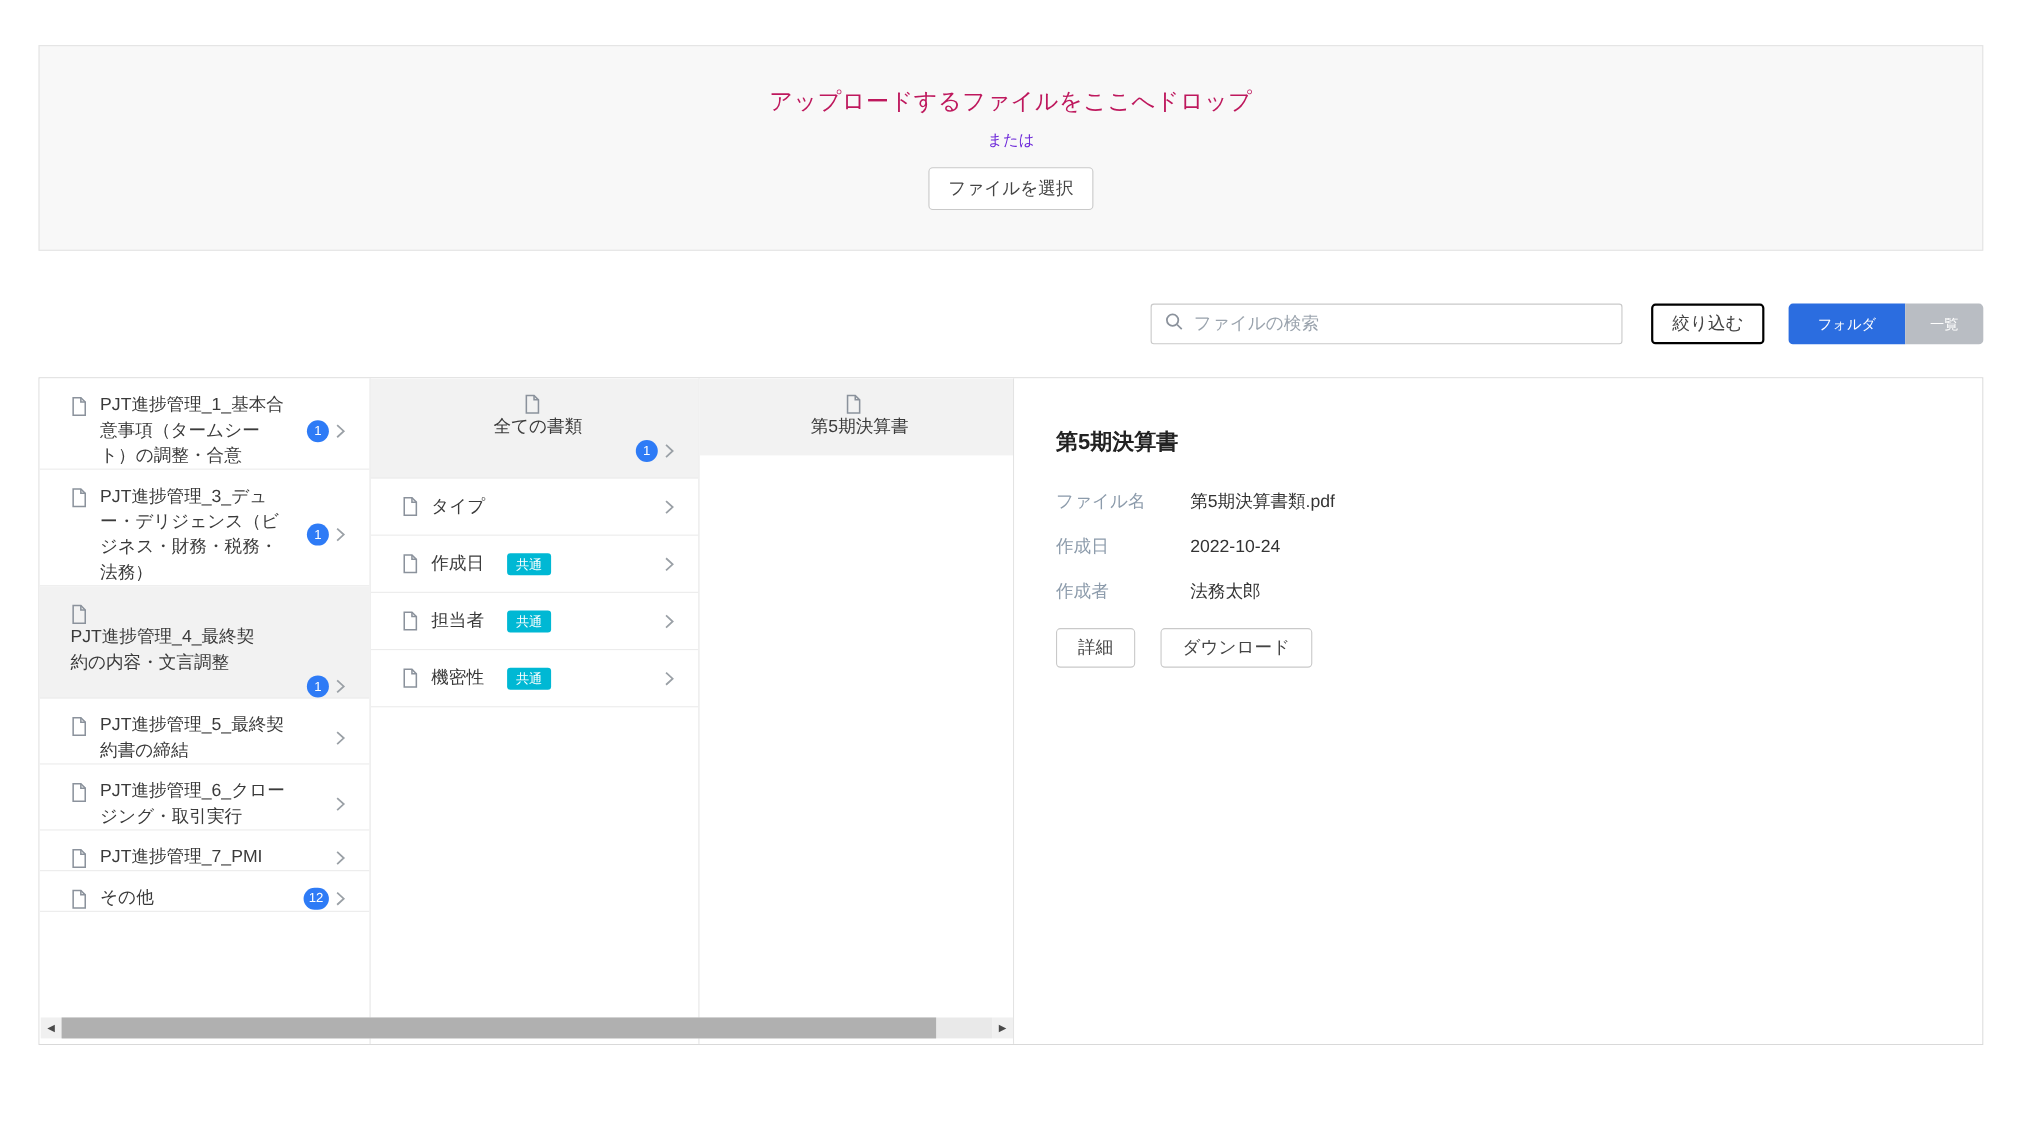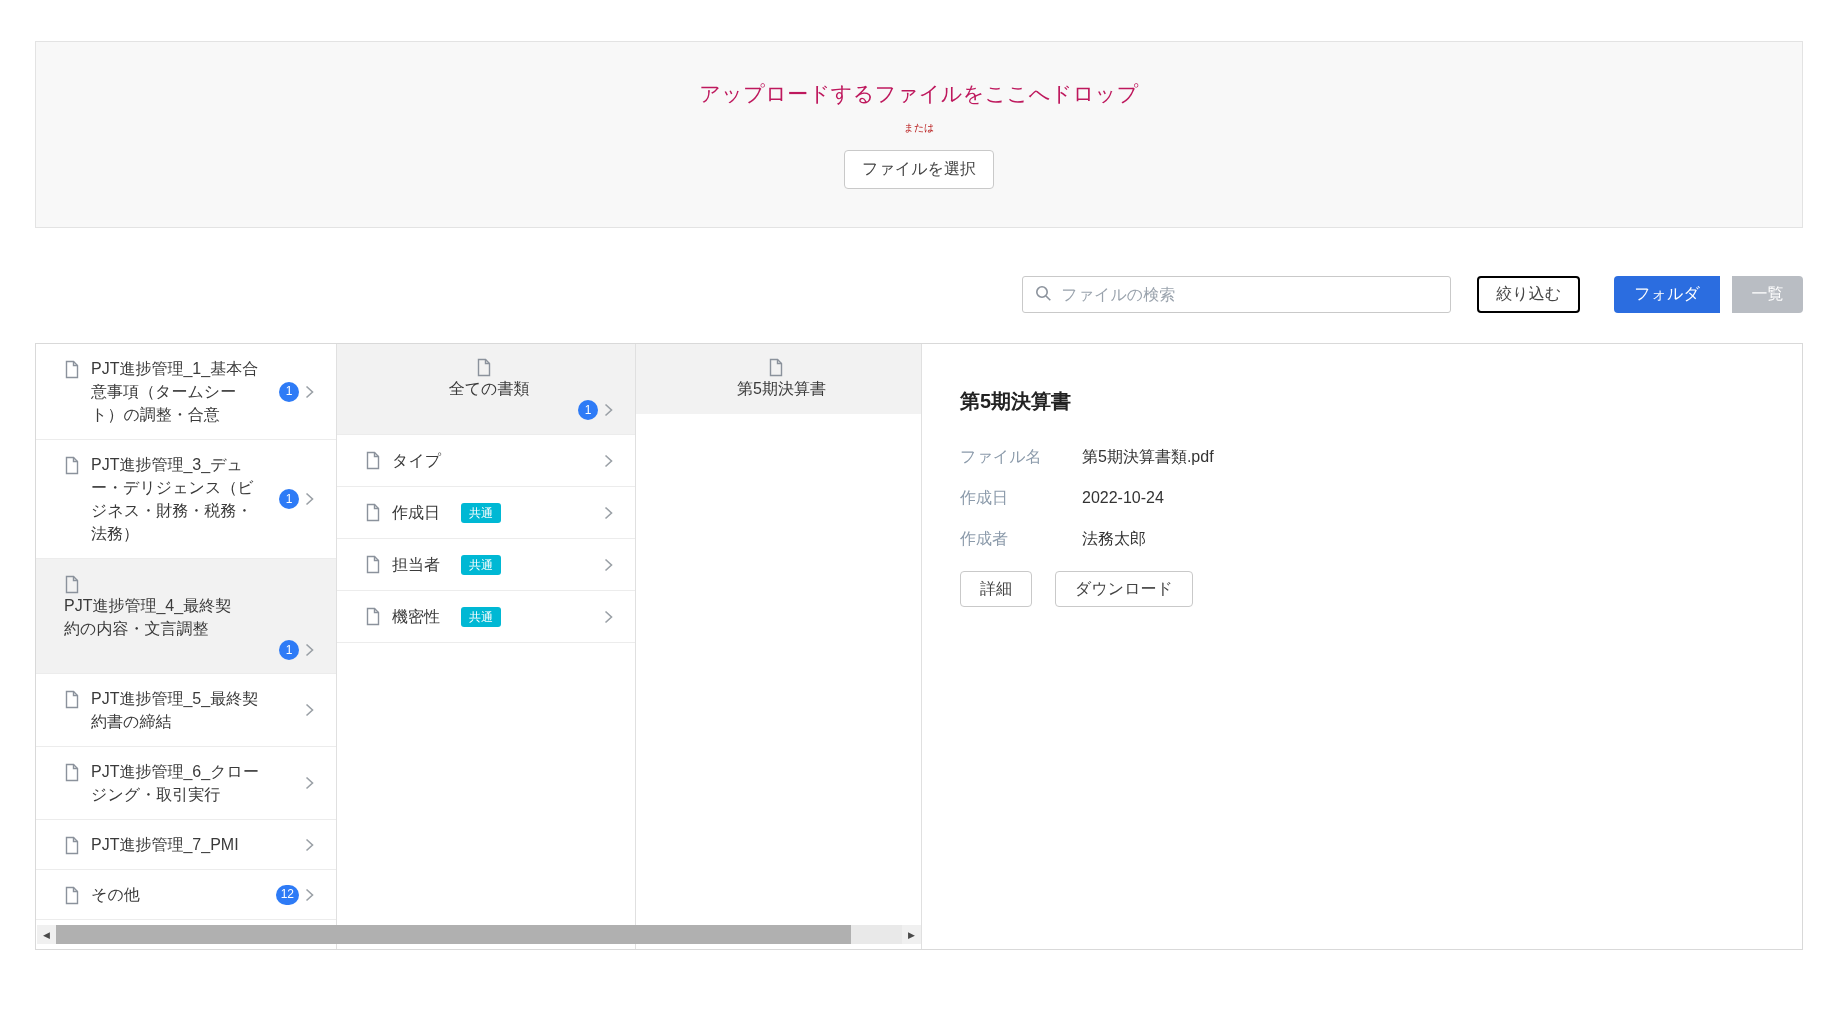--- a/index.html
+++ b/index.html
@@ -11,21 +11,21 @@
   }
   .page { position:relative; width:1837px; height:1023px; background:#fff; overflow:hidden; }
 
   
   .upload-box {
     position:absolute; left:35px; top:41px; width:1768px; height:187px;
     background:#f8f8f8; border:1px solid #e3e3e3;
     display:flex; flex-direction:column; align-items:center; justify-content:center;
   }
   .drop-text { font-size:21px; color:#be185d; letter-spacing:.5px; }
-  .or-text   { font-size:10px; color:#b91c1c; margin-top:13px; }
+  .or-text   { font-size:14px; color:#6d28d9; margin-top:13px; }
   .select-btn {
     margin-top:15px; font-size:16px; color:#444; background:#fff;
     border:1px solid #c9c9c9; border-radius:4px; padding:8px 17px; cursor:pointer;
     font-family:Liberation Mono, monospace;
   }
 
   
   .toolbar { position:absolute; right:34px; top:276px; display:flex; align-items:flex-end;padding-left:22px; }
   .search-box {
     width:429px; height:37px; border:1px solid #c9c9c9; border-radius:3px;
@@ -35,40 +35,40 @@
     border:none; outline:none; flex:1; font-size:16px; color:#333;
     font-family:inherit; background:transparent;
   }
   .search-box input::placeholder { color:#9aa3ad; }
   .filter-btn {
     margin-left:26px; height:37px; padding:0 17px; font-size:16px; color:#444;
     background:#fff; border:2px solid #000000; border-radius:4px; cursor:pointer;
     font-family:inherit;
   }
   .view-toggle { display:flex; margin-left:22px; }
-  .vt { height:37px; font-size:16px; color:#fff; border:none; cursor:pointer; font-family:inherit;margin-left:12px; }
+  .vt { height:37px; font-size:13px; color:#fff; border:none; cursor:pointer; font-family:inherit; }
   .vt-folder { width:106px; background:var(--accent-blue,#2b6de0); border-radius:4px 0 0 4px; }
   .vt-list   { width:71px;  background:var(--inactive-gray,#b9bdc3); border-radius:0 4px 4px 0; }
 
   
   .browser { position:absolute; left:35px; top:343px; width:1768px; height:607px;
              border:1px solid #d9d9d9; background:#fff; }
   .col { position:absolute; top:0; bottom:0; border-right:1px solid #e0e0e0; background:#fff; overflow:hidden; }
   .col-folders    { left:0;     width:301px; }
   .col-categories { left:301px; width:299px; }
   .col-files      { left:600px; width:286px; }
 
   .row {
     display:flex; align-items:center; padding:14px 22px 14px 28px;
     border-bottom:1px solid #ececec; font-size:16px; line-height:23px;
     cursor:pointer; color:#3a3a3a;
   }
   .row.selected { background:var(--selected-row,#f2f2f2);flex-direction:column; }
   .doc-icon { flex:none; display:flex; margin-right:11px; }
-  .col-folders .row { align-items:stretch; padding-top:13px; padding-bottom:13px; }
+  .col-folders .row { align-items:stretch; padding-top:13px; padding-bottom:0; }
   .col-folders .doc-icon { align-self:flex-start; margin-top:3px; }
   .col-folders .row-label { width:168px; flex:none; }
   .row-right { margin-left:auto; display:flex; align-items:center; gap:6px; align-self:center; }
   .chevron { display:flex; }
   .badge {
     min-width:20px; height:20px; padding:0 5px; border-radius:10px;
     background:var(--badge-blue,#2e7bf6); color:#fff; font-size:12px;
     display:flex; align-items:center; justify-content:center;
   }
   .tag {

